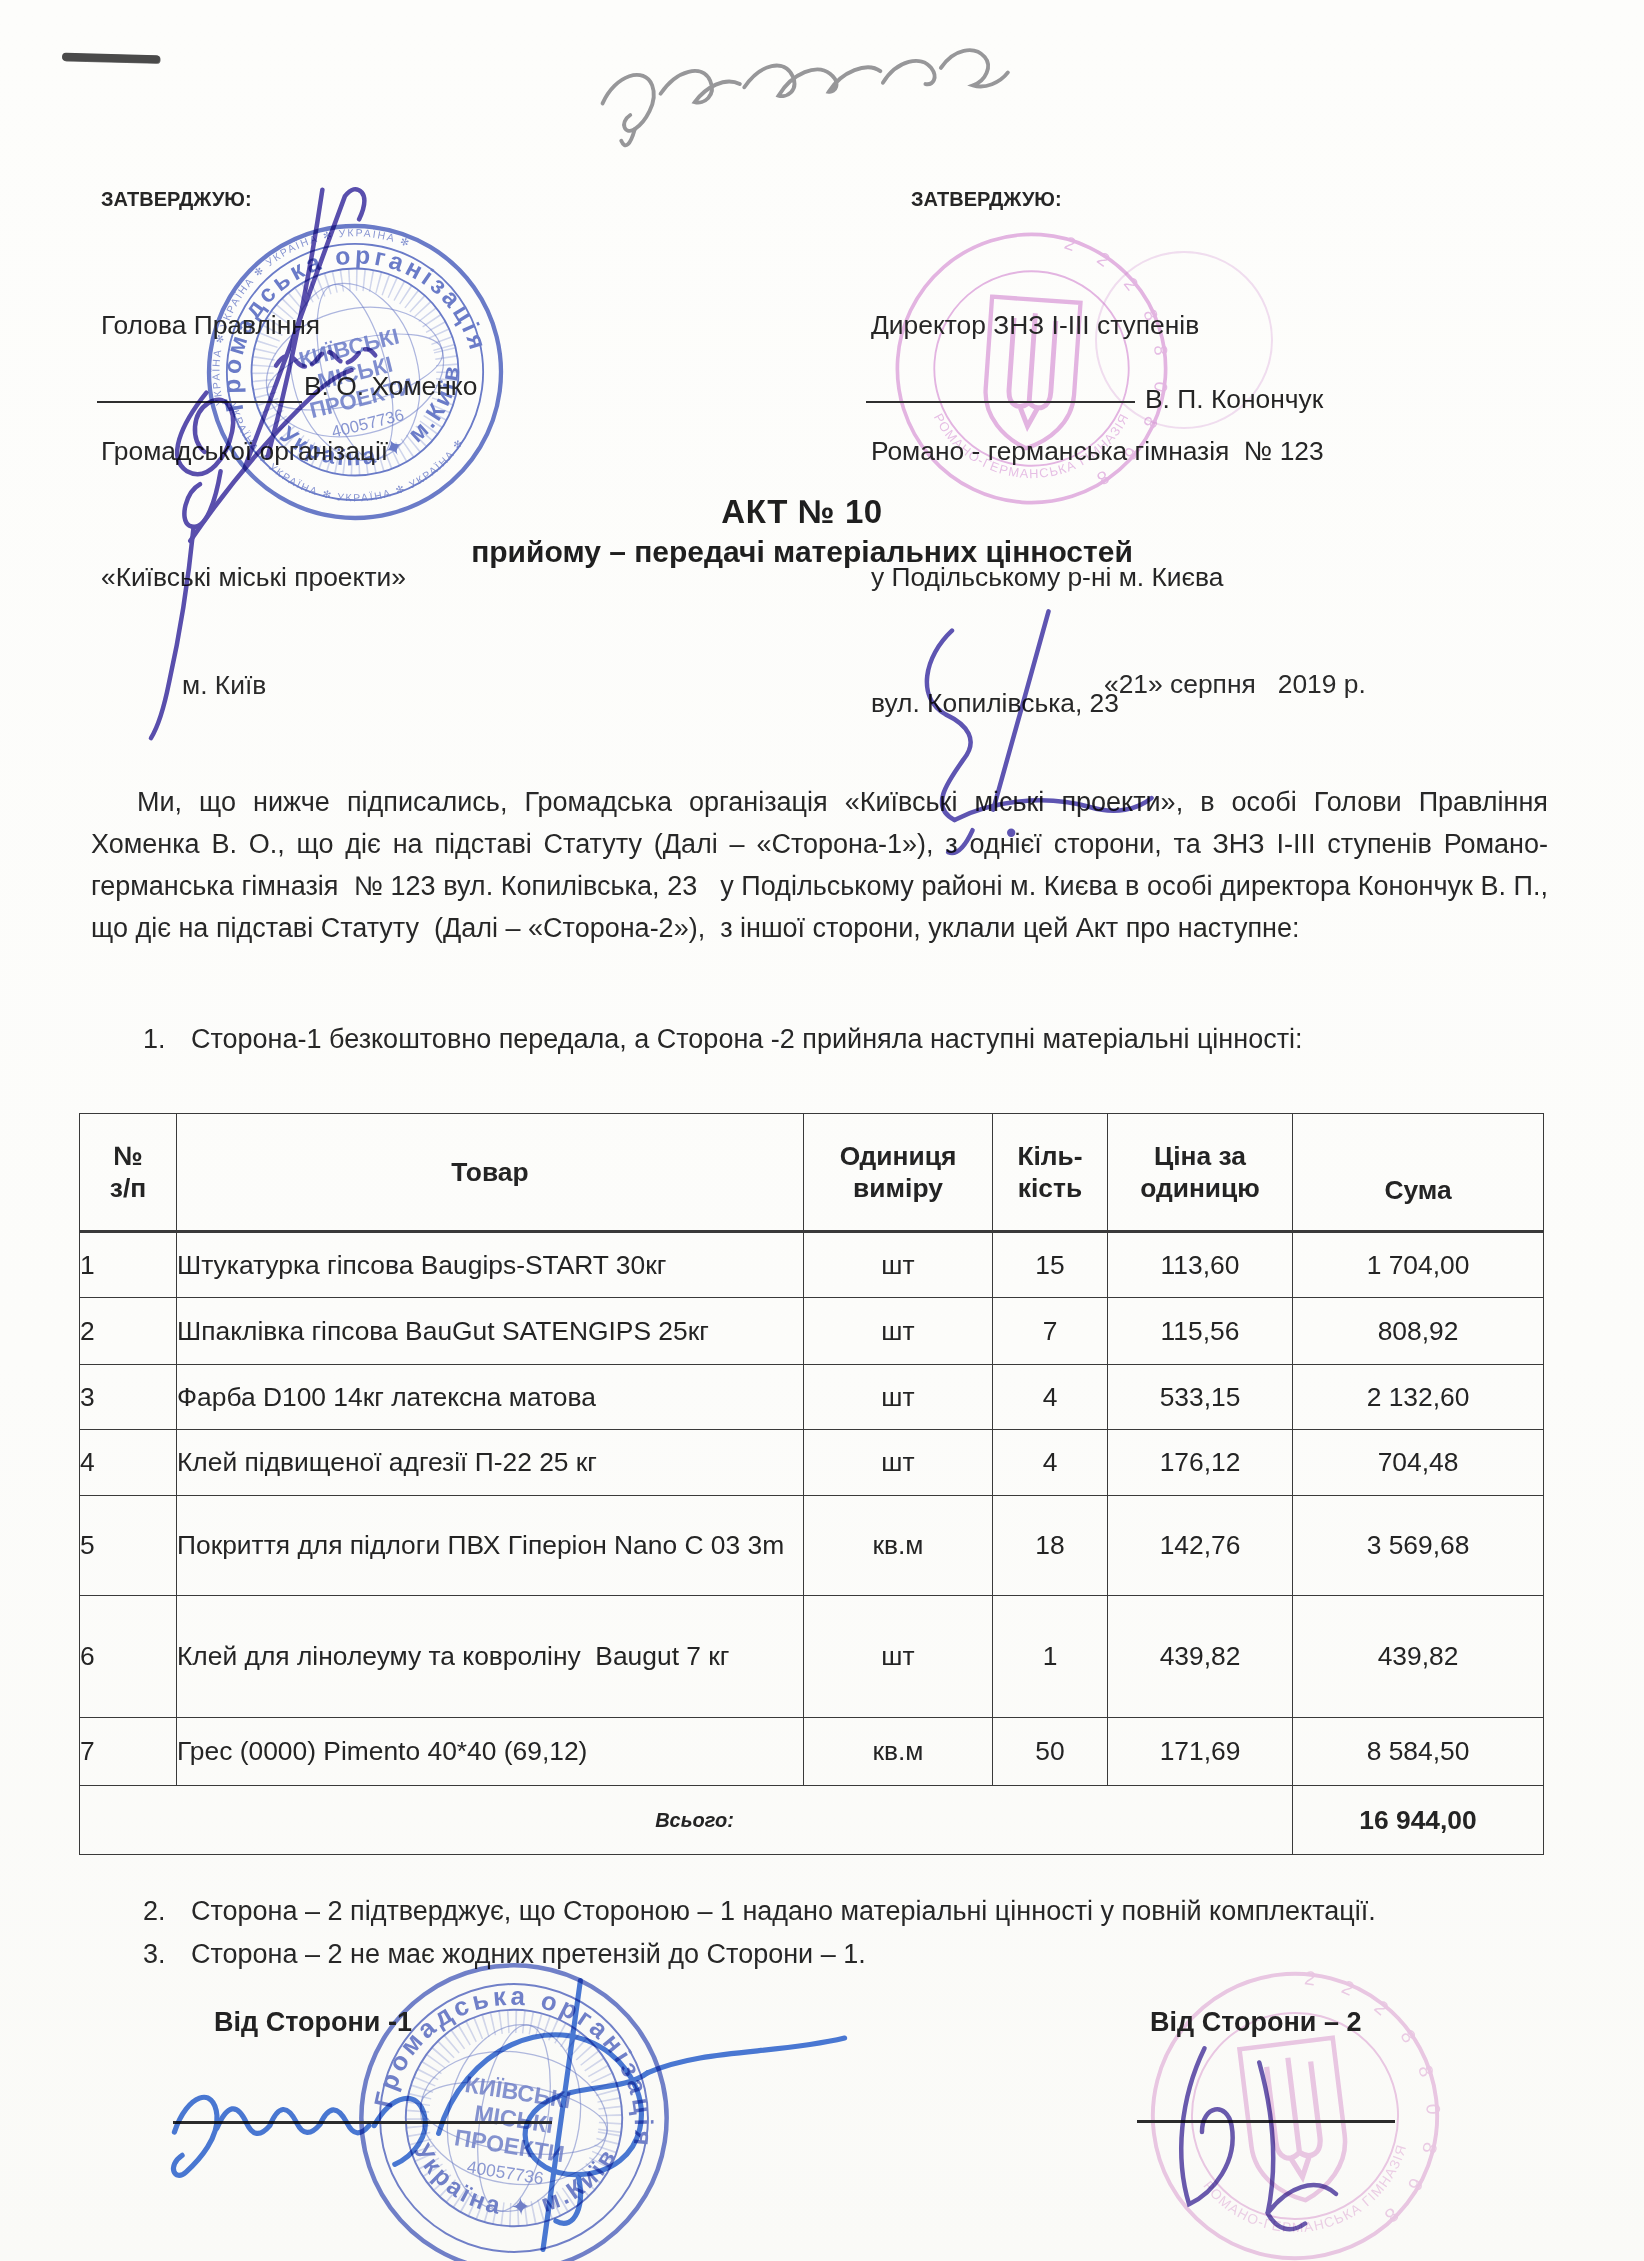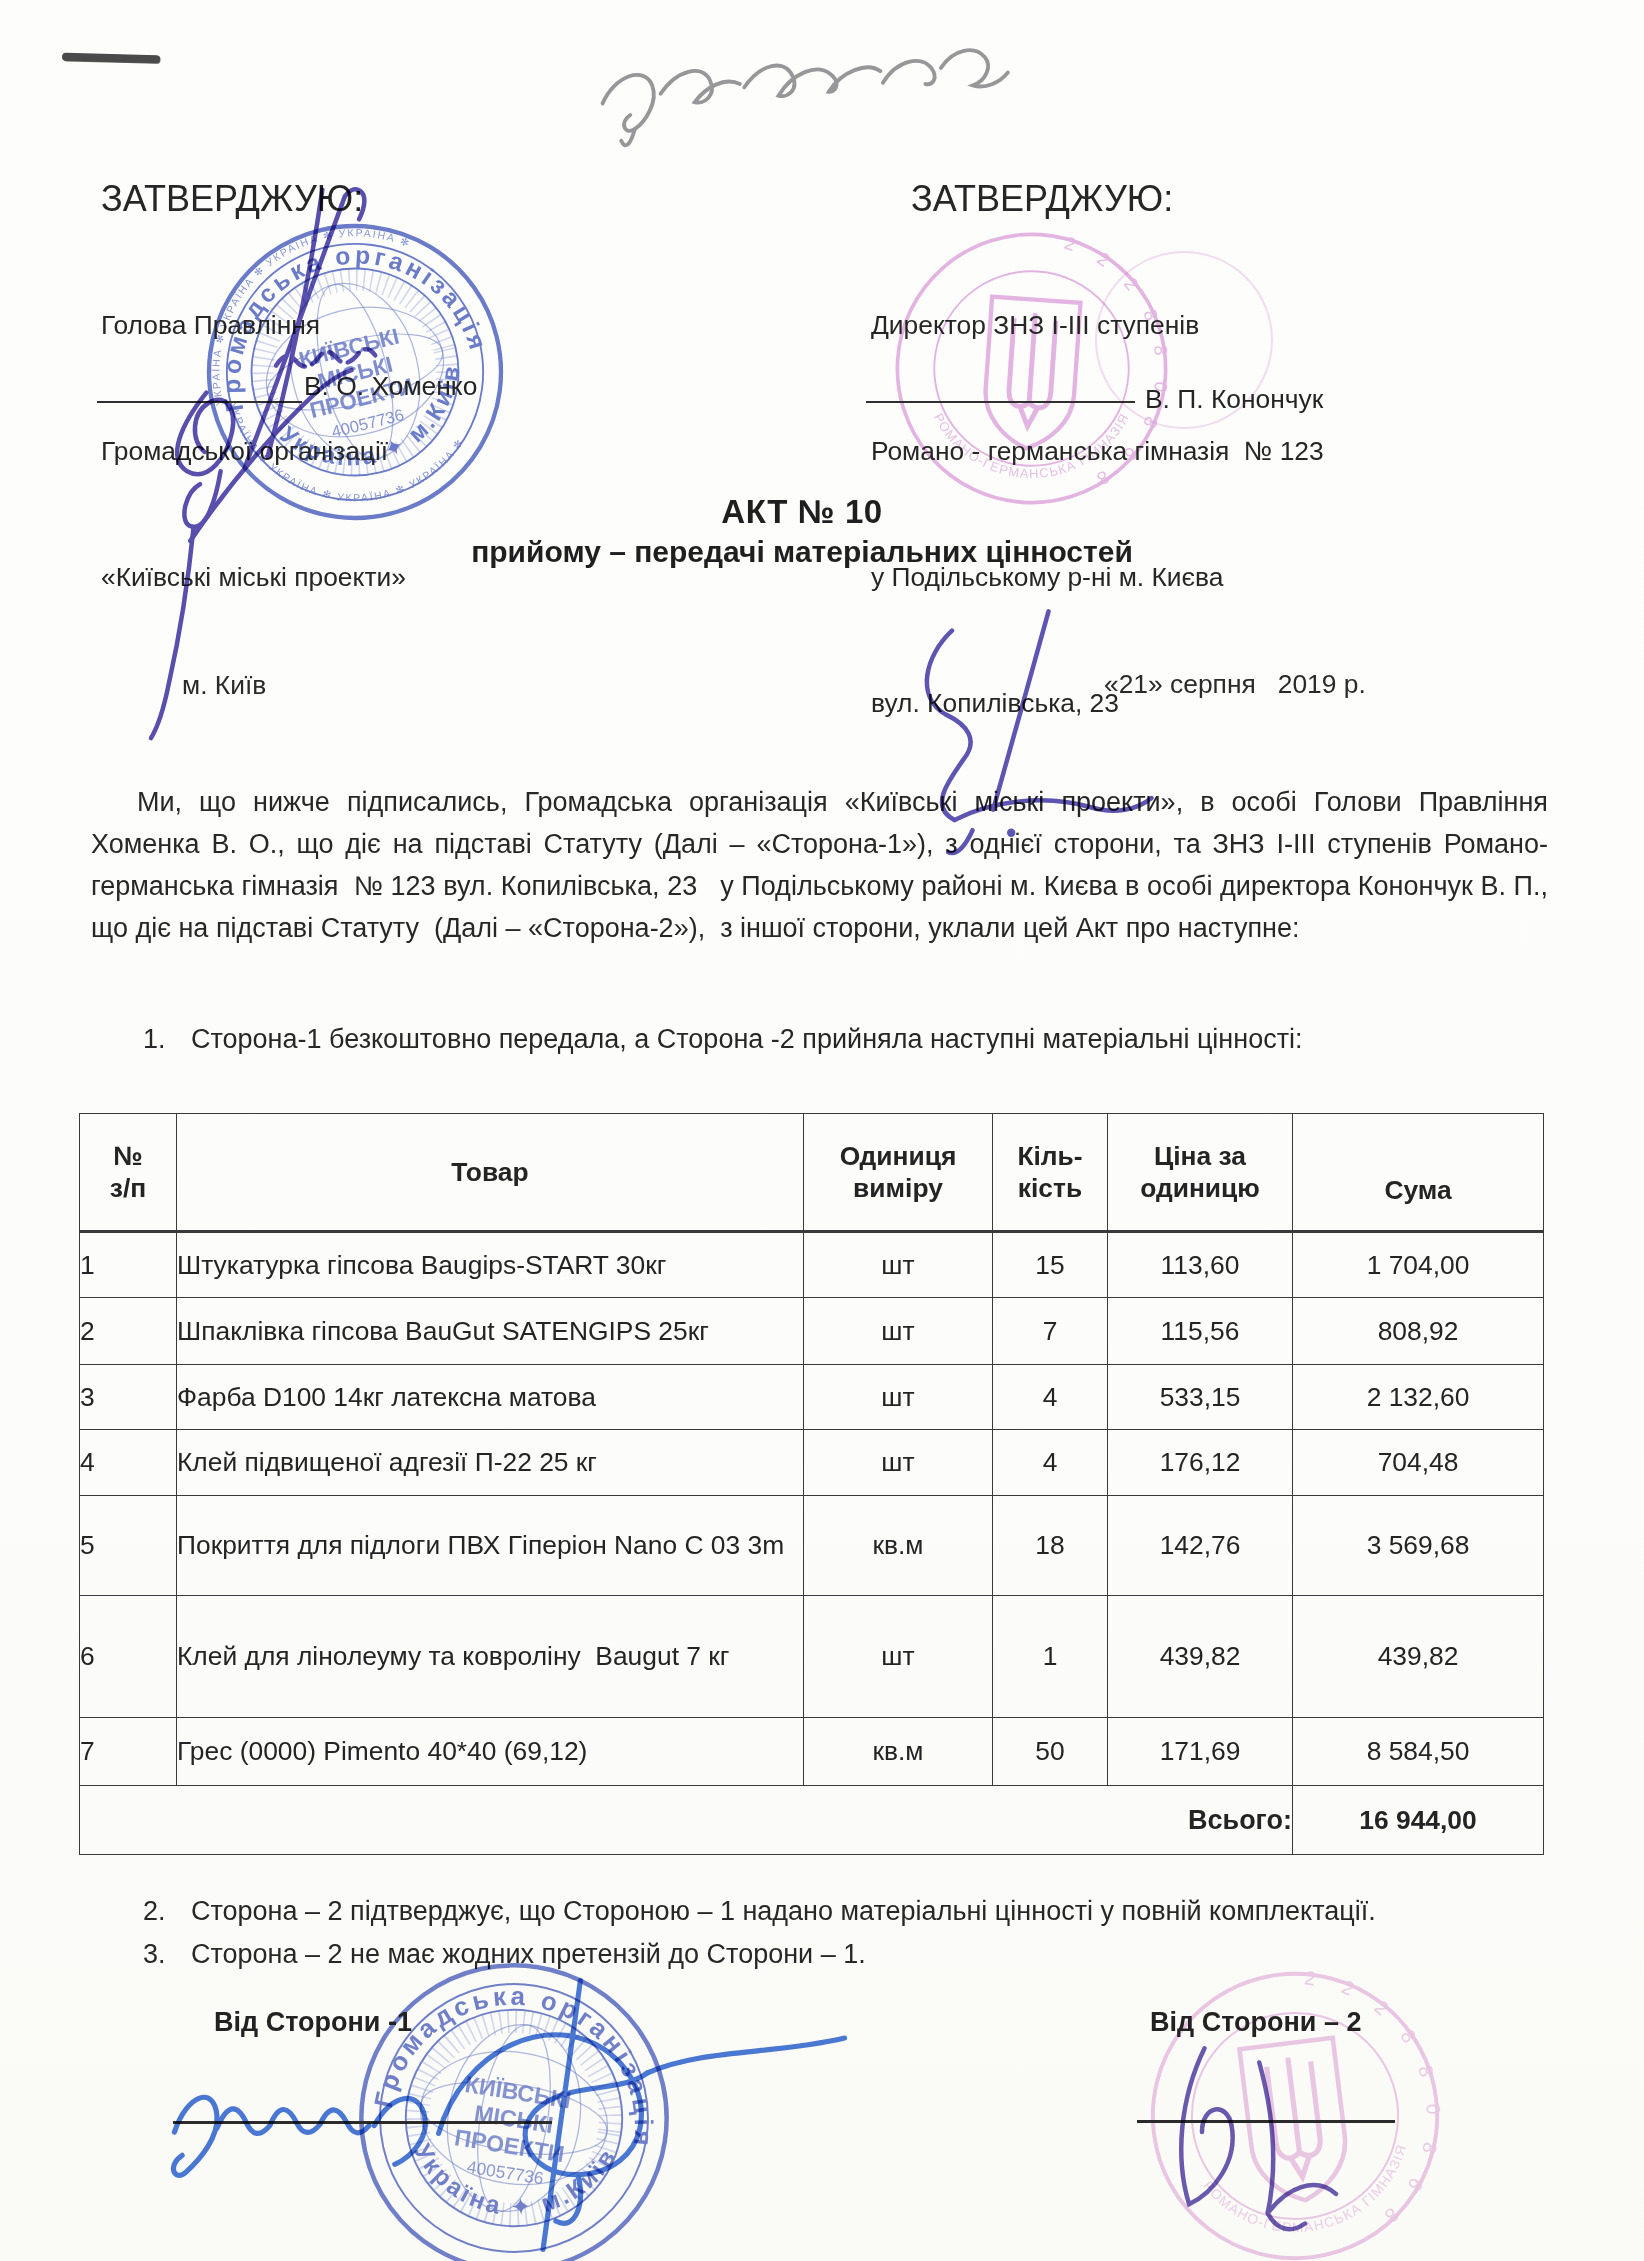--- a/index.html
+++ b/index.html
@@ -6,21 +6,21 @@
   .page{
     position:relative; width:1644px; height:2261px; overflow:hidden;
     background:linear-gradient(180deg,#fdfdfb 0%,#fcfcfa 60%,#fafaf7 100%);
     font-family:"Liberation Sans","DejaVu Sans",sans-serif;
     color:#262626;
   }
   .abs{position:absolute;}
   .pre{white-space:pre-wrap;}
   
   .approve{font-size:26.4px; line-height:42px; white-space:pre-wrap;}
-  .approve .ttl{font-weight:normal; font-size:36px;}
+  .approve .ttl{font-weight:bold; font-size:20px;}
   .sig-rule{border-top:2.6px solid #2f2f2f; height:0;}
   .signatory{font-size:26.4px; color:#242424;}
   
   .doc-title{left:0; top:493px; width:1604px; text-align:center; font-weight:bold; color:#1f1f1f;}
   .doc-title .l1{font-size:33px; letter-spacing:0.6px;}
   .doc-title .l2{font-size:30px; margin-top:4px;}
   
   .meta{font-size:26.4px; color:#2a2a2a;}
   
   .para{
@@ -32,21 +32,21 @@
   .item .no{width:48px; flex:0 0 auto;}
   .item .tx{flex:1; white-space:pre-wrap;}
   
   table.goods{border-collapse:collapse; table-layout:fixed; width:1464px; background:transparent;}
   table.goods td, table.goods th{border:1.9px solid #3a3a3a; font-size:26.4px; color:#242424; vertical-align:middle; padding:0; overflow:hidden;}
   table.goods thead th{font-weight:bold; text-align:center; line-height:32px; border-bottom-width:3.2px;}
   td.c-n{text-align:left; padding-left:17px;}
   td.c-name{text-align:left; padding-left:23px; padding-right:18px; line-height:33px; white-space:pre-wrap;}
   td.c-unit,td.c-qty,td.c-price,td.c-sum{text-align:center;}
   tr.total td{font-weight:bold;}
-  tr.total td.t-label{text-align:right; padding-left:17px; font-size:27px;}
+  tr.total td.t-label{text-align:center; padding-left:17px; font-size:20px;font-style:italic;}
   
   .f-label{font-weight:bold; font-size:27px; color:#222;}
   .f-rule{border-top:3.2px solid #2b2b2b; height:0;}
   
   .stamp{mix-blend-mode:multiply; pointer-events:none;}
   .st-blue-top{transform:rotate(-14deg); opacity:.82;}
   .st-blue-bot{transform:rotate(9deg); opacity:.78;}
   .st-pink-top{transform:rotate(4deg); opacity:.55;}
   .st-pink-bot{transform:rotate(-7deg); opacity:.48;}
   .ghost-ring{border:2.6px solid rgba(195,110,195,.22); border-radius:50%;}

